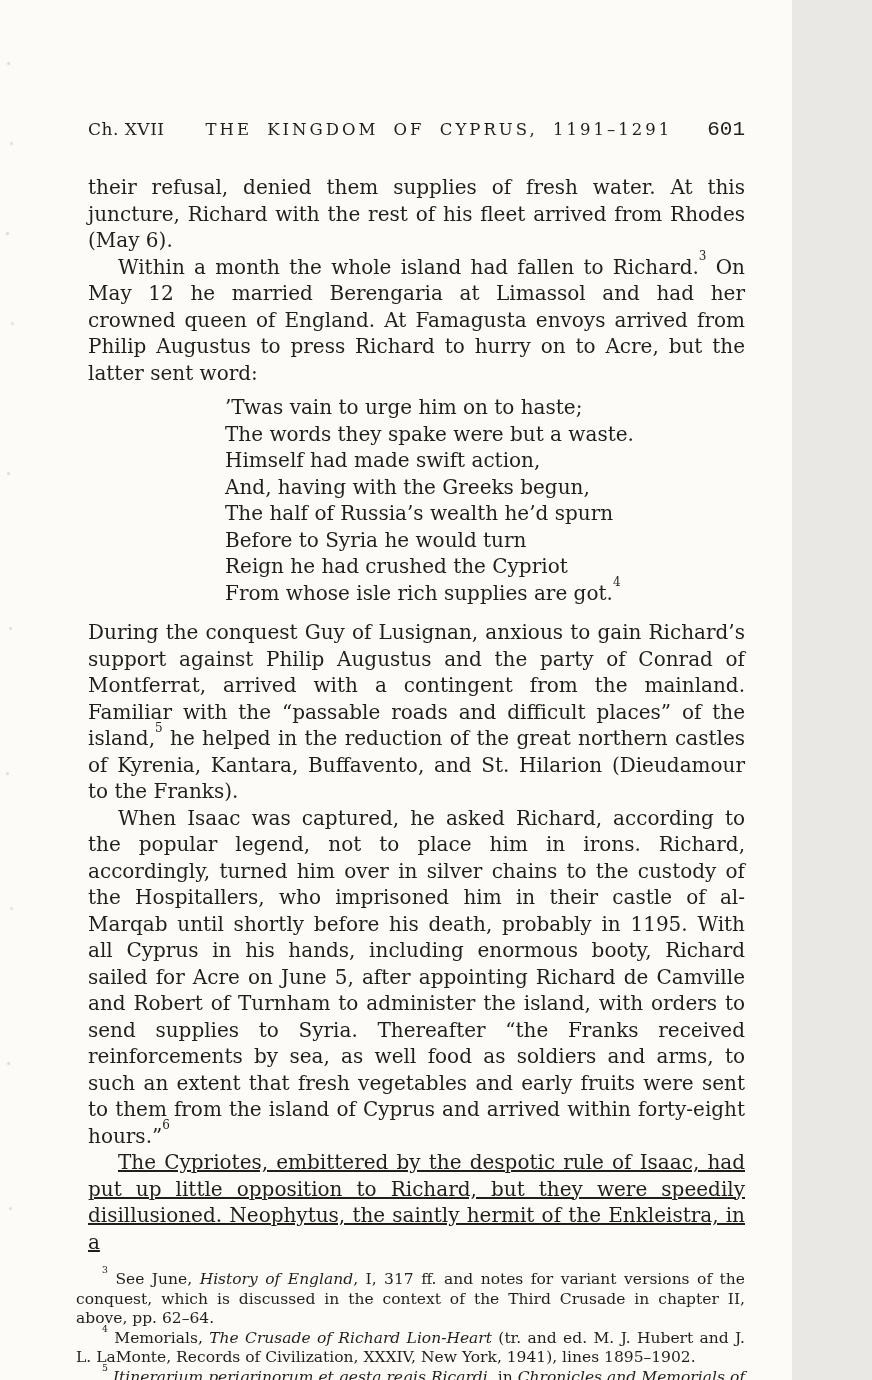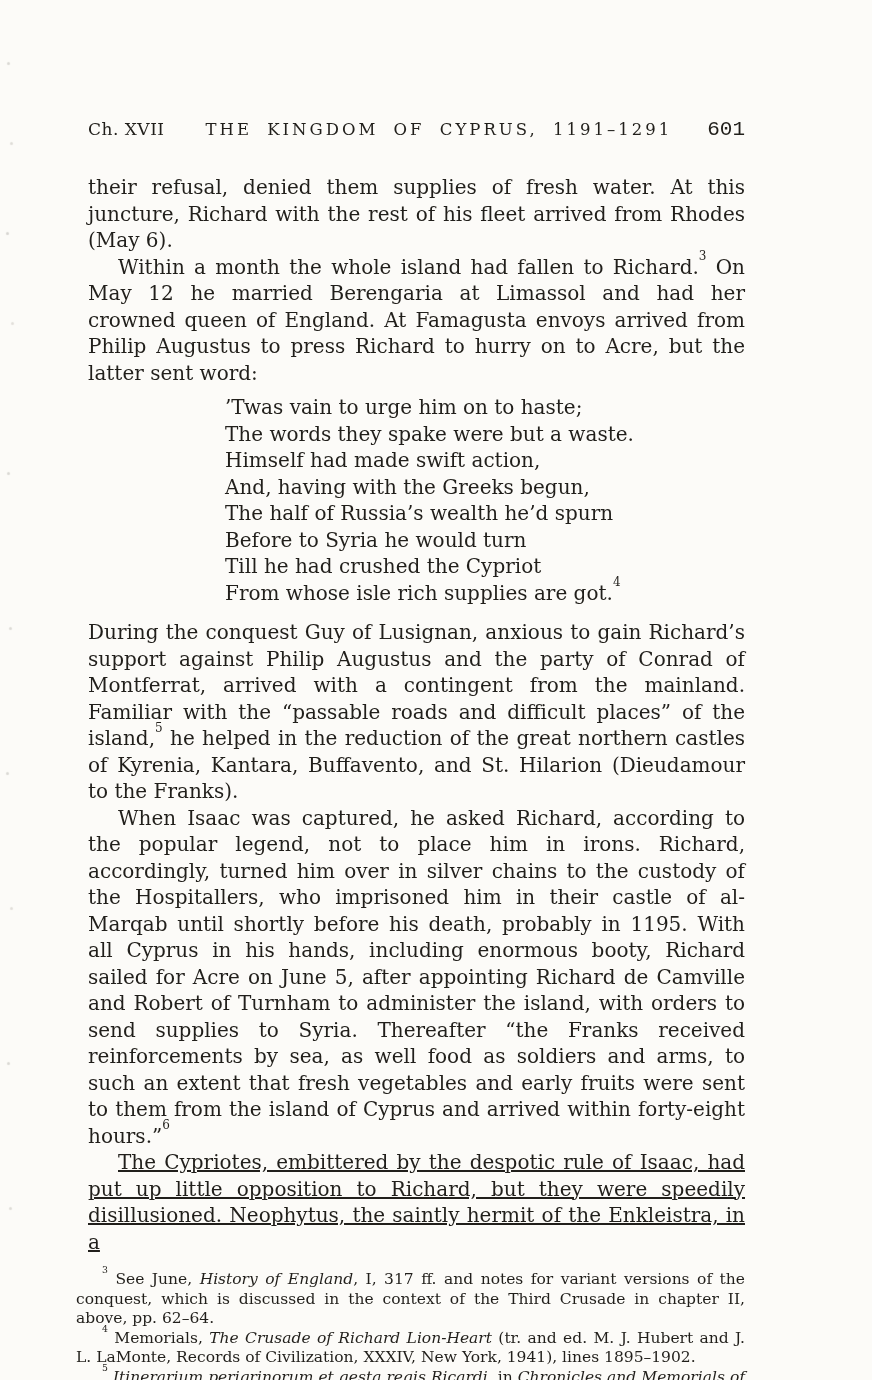--- a/index.html
+++ b/index.html
@@ -1,18 +1,18 @@
 <!DOCTYPE html>
 <html><head>
 <meta charset="utf-8">
 <style>
   html, body { margin: 0; padding: 0; background: #e9e8e4; }
   .page {
     position: relative;
-    width: 872px;
+    width: 792px;
     height: 1380px;
     background: #fcfbf8;
     overflow: hidden;
     font-family: "DejaVu Serif", "Liberation Serif", serif;
     color: #211f1b;
   }
   
   .speckles {
     position: absolute; left: 4px; top: 0; width: 3px; height: 3px;
     border-radius: 50%; background: transparent;
@@ -99,21 +99,21 @@
       <p class="para"><span>their refusal, denied them supplies of fresh water. At this juncture, Richard with the rest of his fleet arrived from Rhodes (May 6).</span></p>
       <p class="para ind"><span>Within a month the whole island had fallen to Richard.</span><sup>3</sup><span> On May 12 he married Berengaria at Limassol and had her crowned queen of England. At Famagusta envoys arrived from Philip Augustus to press Richard to hurry on to Acre, but the latter sent word:</span></p>
 
       <div class="verse">
         <div class="vline"><span>’Twas vain to urge him on to haste;</span></div>
         <div class="vline"><span>The words they spake were but a waste.</span></div>
         <div class="vline"><span>Himself had made swift action,</span></div>
         <div class="vline"><span>And, having with the Greeks begun,</span></div>
         <div class="vline"><span>The half of Russia’s wealth he’d spurn</span></div>
         <div class="vline"><span>Before to Syria he would turn</span></div>
-        <div class="vline"><span>Till he had crushed the Cypriot</span></div>
+        <div class="vline"><span>Reign he had crushed the Cypriot</span></div>
         <div class="vline"><span>From whose isle rich supplies are got.</span><sup>4</sup></div>
       </div>
 
       <p class="para"><span>During the conquest Guy of Lusignan, anxious to gain Richard’s support against Philip Augustus and the party of Conrad of Montferrat, arrived with a contingent from the mainland. Familiar with the “passable roads and difficult places” of the island,</span><sup>5</sup><span> he helped in the reduction of the great northern castles of Kyrenia, Kantara, Buffavento, and St. Hilarion (Dieudamour to the Franks).</span></p>
       <p class="para ind"><span>When Isaac was captured, he asked Richard, according to the popular legend, not to place him in irons. Richard, accordingly, turned him over in silver chains to the custody of the Hospitallers, who imprisoned him in their castle of al-Marqab until shortly before his death, probably in 1195. With all Cyprus in his hands, including enormous booty, Richard sailed for Acre on June 5, after appointing Richard de Camville and Robert of Turnham to administer the island, with orders to send supplies to Syria. Thereafter “the Franks received reinforcements by sea, as well food as soldiers and arms, to such an extent that fresh vegetables and early fruits were sent to them from the island of Cyprus and arrived within forty-eight hours.”</span><sup>6</sup></p>
       <p class="para ind cont"><span>The Cypriotes, embittered by the despotic rule of Isaac, had put up little opposition to Richard, but they were speedily disillusioned. Neophytus, the saintly hermit of the Enkleistra, in a</span></p>
     </div>
 
     <div class="footnotes">
       <p class="fn"><sup>3</sup><span> See June, </span><span class="it">History of England</span><span>, I, 317 ff. and notes for variant versions of the conquest, which is discussed in the context of the Third Crusade in chapter II, above, pp. 62–64.</span></p>

